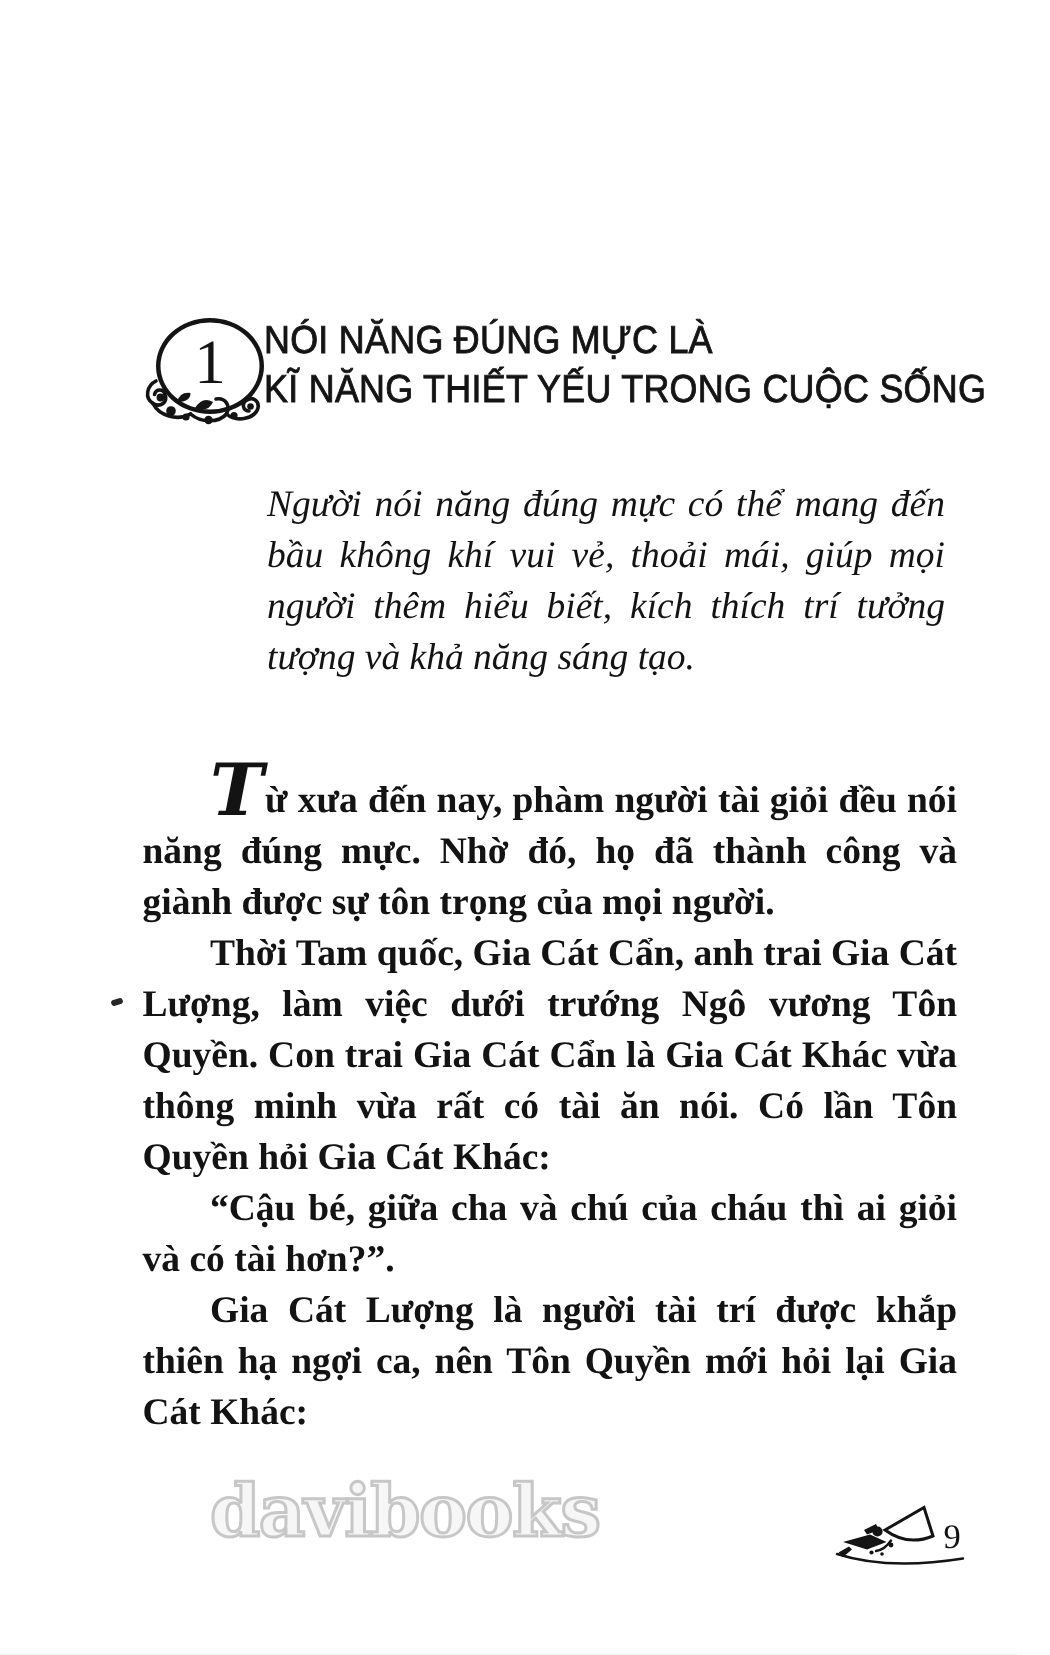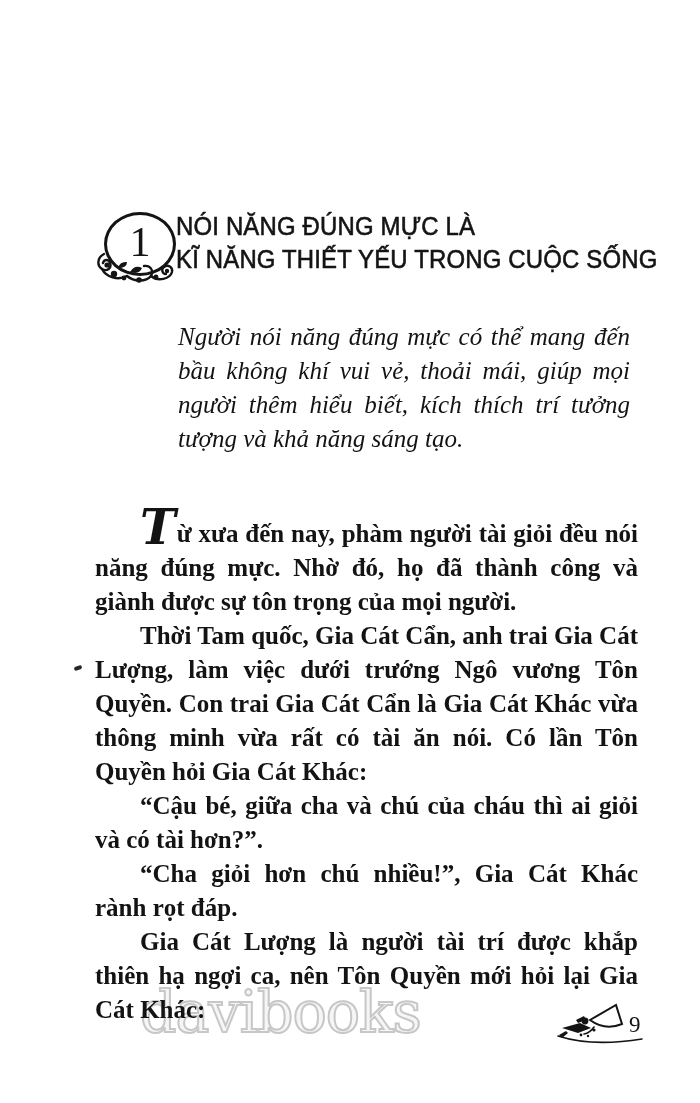--- a/index.html
+++ b/index.html
@@ -58,22 +58,22 @@
     font-style:italic;
     font-family:"DejaVu Serif", serif;
     line-height:0;
     letter-spacing:1px;
     vertical-align:-2px;
   }
 
   
   .wm-brand{
     position:absolute;left:140px;top:984px;
-    font-family:"DejaVu Serif", serif;font-weight:normal;
-    font-size:57px;line-height:1;letter-spacing:-1px;
+    font-family:"DejaVu Serif", serif;font-weight:bold;
+    font-size:48px;line-height:1;letter-spacing:-1px;
     color:rgba(205,205,205,.18);
     -webkit-text-stroke:2px #c7c7c7;
     z-index:1;white-space:nowrap;
   }
   .wm-slogan{
     position:absolute;left:255px;top:1053px;
     font-family:"Liberation Sans", sans-serif;font-weight:normal;
     font-size:31px;line-height:1;letter-spacing:.5px;
     color:rgba(205,205,205,.18);
     -webkit-text-stroke:1.4px #c7c7c7;
@@ -126,21 +126,20 @@
       <div>KĨ NĂNG THIẾT YẾU TRONG CUỘC SỐNG</div>
     </div>
   </div>
 
   <div class="intro">Người nói năng đúng mực có thể mang đến bầu không khí vui vẻ, thoải mái, giúp mọi người thêm hiểu biết, kích thích trí tưởng tượng và khả năng sáng tạo.</div>
 
   <div class="body-text">
     <p><span class="drop-cap">T</span><span>ừ xưa đến nay, phàm người tài giỏi đều nói năng đúng mực. Nhờ đó, họ đã thành công và giành được sự tôn trọng của mọi người.</span></p>
     <p>Thời Tam quốc, Gia Cát Cẩn, anh trai Gia Cát Lượng, làm việc dưới trướng Ngô vương Tôn Quyền. Con trai Gia Cát Cẩn là Gia Cát Khác vừa thông minh vừa rất có tài ăn nói. Có lần Tôn Quyền hỏi Gia Cát Khác:</p>
     <p>“Cậu bé, giữa cha và chú của cháu thì ai giỏi và có tài hơn?”.</p>
-    <p>“Cha giỏi hơn chú nhiều!”, Gia Cát Khác rành rọt đáp.</p>
     <p>Gia Cát Lượng là người tài trí được khắp thiên hạ ngợi ca, nên Tôn Quyền mới hỏi lại Gia Cát Khác:</p>
   </div>
 
   <div class="speck"></div>
 
   <div class="wm-brand">davibooks</div>
   <div class="wm-slogan">Khát vọng tri thức</div>
 
   <svg class="page-marker" viewBox="0 0 96 48" aria-hidden="true">
     <g stroke="#141414" fill="none" stroke-width="1.6" stroke-linecap="round">

